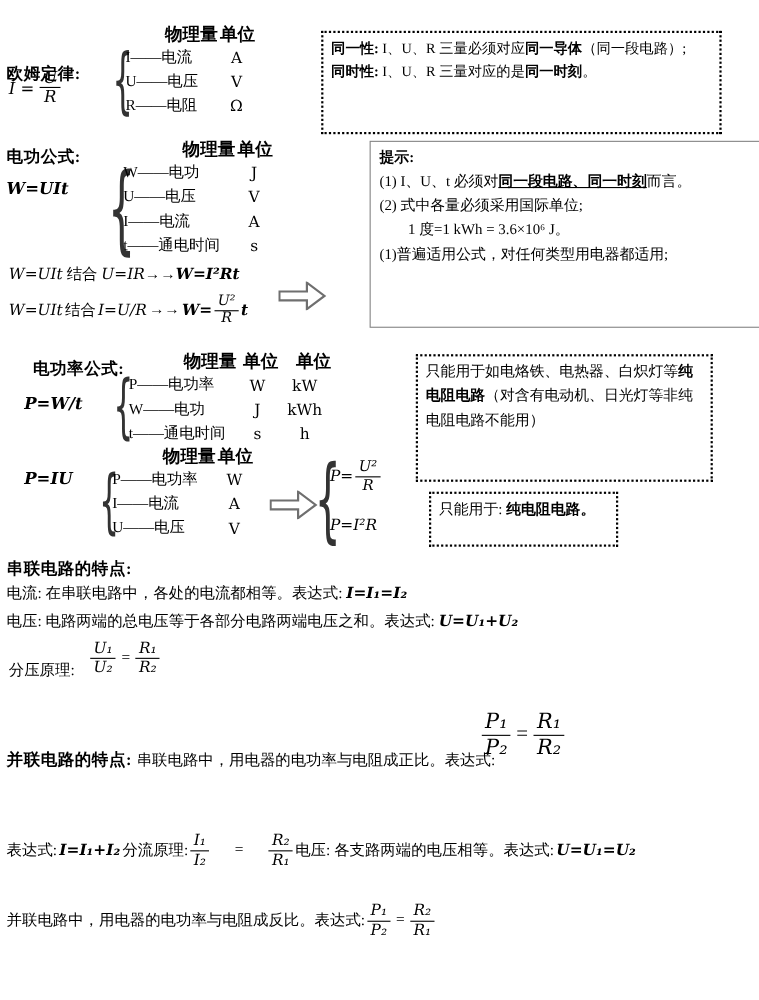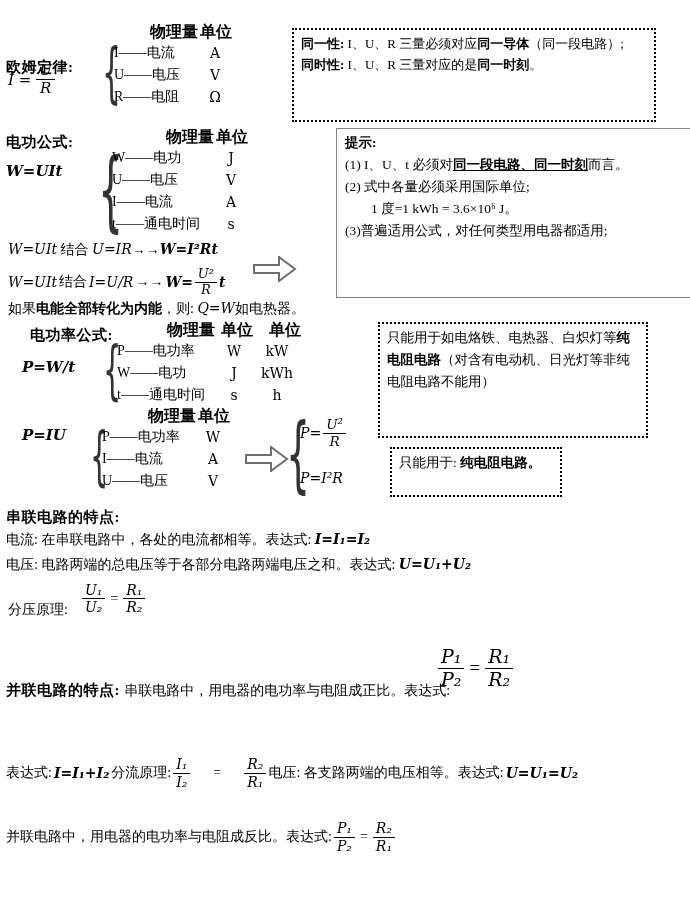--- a/index.html
+++ b/index.html
@@ -78,21 +78,21 @@
     <span class="c0">I——电流</span>
       <span class="cu">A</span>
     <span class="c0">t——通电时间</span>
       <span class="cu">s</span>
   </div>
   <div class="solidbox" style="left:308px; top:128px; width:356px; height:170px;margin-left:28px;">
     <div class="b">提示:</div>
     <div><span>(1) I、U、t 必须对</span><span class="b u">同一段电路、同一时刻</span><span>而言。</span></div>
     <div> (2) 式中各量必须采用国际单位;</div>
     <div style="padding-left:26px;">1 度=1 kWh = 3.6×10⁶ J。</div>
-    <div>(3)普遍适用公式，对任何类型用电器都适用;</div>
+    <div>(1)普遍适用公式，对任何类型用电器都适用;</div>
   </div>
 
   <div class="abs" style="left:8px; top:241px;">
     <span class="i">W=UIt</span><span> 结合 </span><span class="i">U=IR</span><span>→→</span><span class="bi">W=I²Rt</span>
   </div>
   <div class="flexline" style="left:8px; top:262px; height:40px;">
     <span class="i">W=UIt</span>
       <span> 结合 </span>
       <span class="i">I=U/R</span>
       <span>→→</span>
@@ -101,23 +101,20 @@
       <span class="fn">U²</span>
       <span class="fd">R</span>
     </span>
     <span class="bi">t</span>
   </div>
   <div class="arrow" style="left:253px; top:256px;">
     <svg width="44" height="26" viewBox="0 0 44 26">
         <polygon points="1,9 26,9 26,1 42,13 26,25 26,17 1,17" fill="#ffffff" stroke="#6f6f6f" stroke-width="2"></polygon>
       </svg>
   </div>
-  <div class="abs" style="left:8px; top:300px;">
-    <span>如果</span><span class="b">电能全部转化为内能</span><span>，则: </span><span class="i">Q=W</span><span>如电热器。</span>
-  </div>
 
   <span class="abs head" style="left:6px; top:326px;padding-left:24px;">电功率公式:</span>
   <span class="abs bi" style="left:22px; top:358px; font-size:15px;">P=W/t</span>
   <span class="brace" style="left:103px; top:336px; font-size:64px; line-height:68px;">{</span>
   <div class="vt" style="left:117px; top:322px; grid-template-columns:98px 38px 48px; grid-template-rows:18px repeat(3,22px);">
     <span class="th">物理量</span>
       <span class="th">单位</span>
       <span class="th">单位</span>
     <span class="c0">P——电功率</span>
       <span class="cu">W</span>

